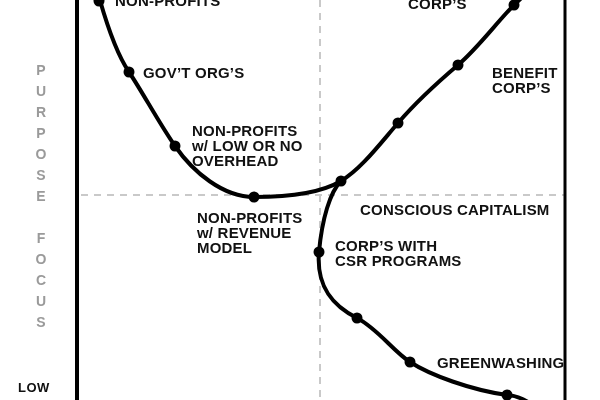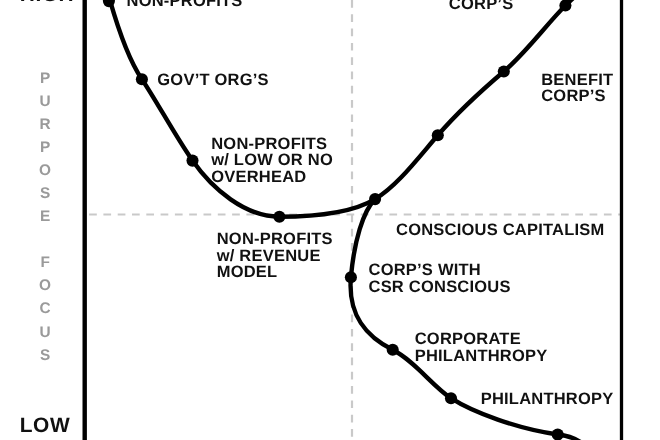--- a/index.html
+++ b/index.html
@@ -5,21 +5,21 @@
   html,body{margin:0;padding:0;background:#fff;}
   #stage{
     position:relative;width:600px;height:400px;background:#ffffff;
     overflow:hidden;font-family:"Liberation Sans",sans-serif;
   }
   #plot-svg{position:absolute;left:0;top:0;width:600px;height:400px;}
   .label{
     position:absolute;color:#111;font-weight:700;font-size:15px;
     line-height:15px;white-space:pre-line;letter-spacing:.2px;
   }
-  .big{font-size:19px;line-height:17px;letter-spacing:.5px;}
+  .big{font-size:13px;line-height:17px;letter-spacing:.5px;}
   .axis-word{
     position:absolute;color:#9a9a9a;font-weight:700;font-size:14px;
     writing-mode:vertical-rl;text-orientation:upright;letter-spacing:5px;
     white-space:pre;
   }
 </style>
 </head>
 <body>
 
 <div id="stage">
@@ -61,18 +61,16 @@
 w/ LOW OR NO
 OVERHEAD</div>
   <div class="label" style="left:197px;top:210px;">NON-PROFITS
 w/ REVENUE
 MODEL</div>
   <div class="label" style="left:360px;top:174px;margin-top:28px;">CONSCIOUS CAPITALISM</div>
   <div class="label" style="left:472px;top:65px;margin-left:20px;">BENEFIT
 CORP’S</div>
   <div class="label" style="left:408px;top:-4px;">CORP’S</div>
   <div class="label" style="left:335px;top:238px;">CORP’S WITH
-CSR CONSCIOUS</div>
-  <div class="label" style="left:377px;top:301px;">CORPORATE
-PHILANTHROPY</div>
-  <div class="label" style="left:437px;top:355px;">PHILANTHROPY</div>
+CSR PROGRAMS</div>
+  <div class="label" style="left:437px;top:355px;">GREENWASHING</div>
 
 </div>
 
 </body></html>

